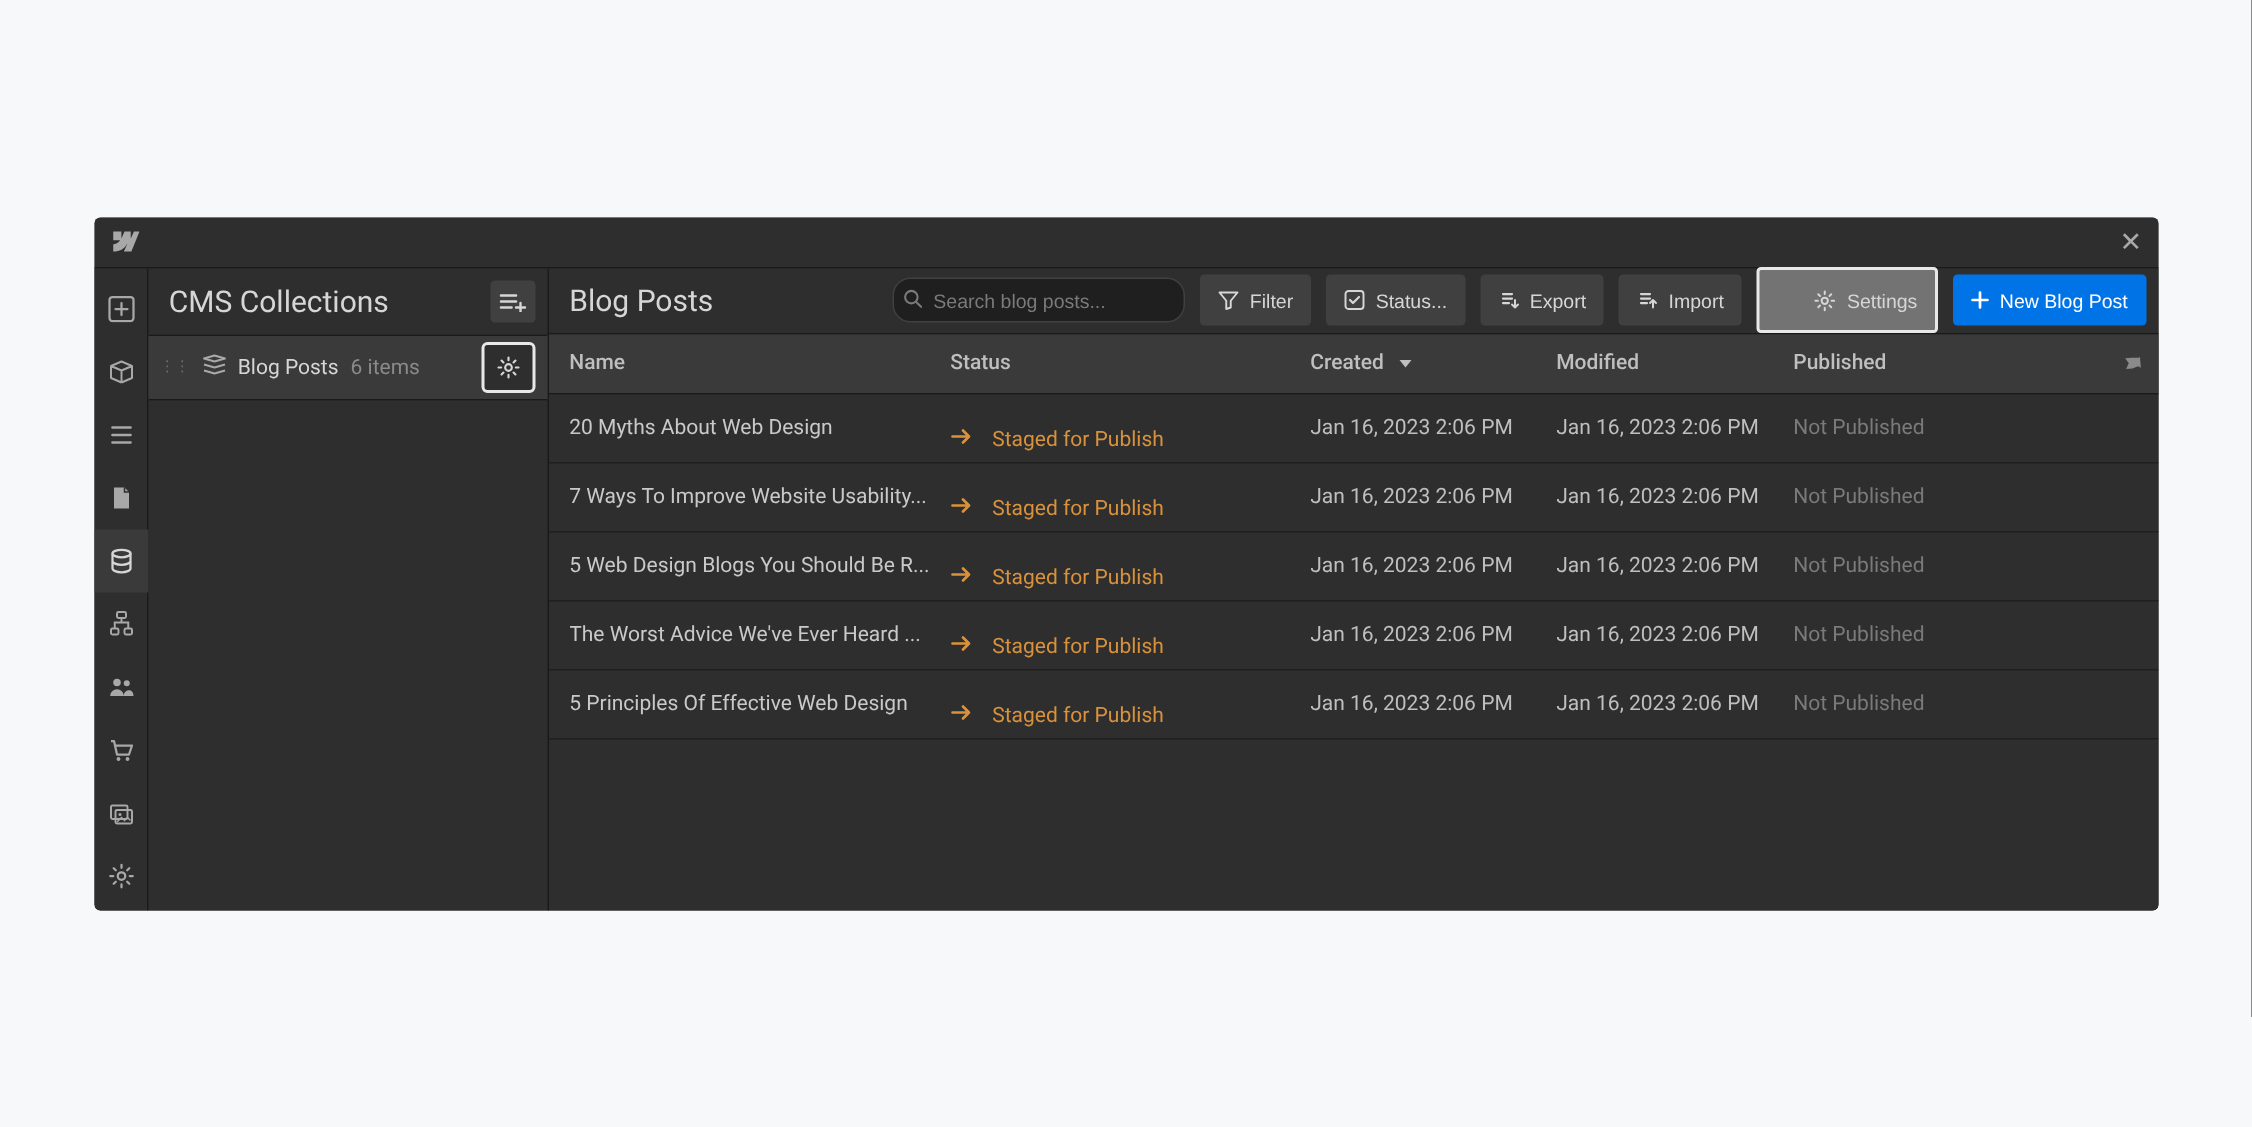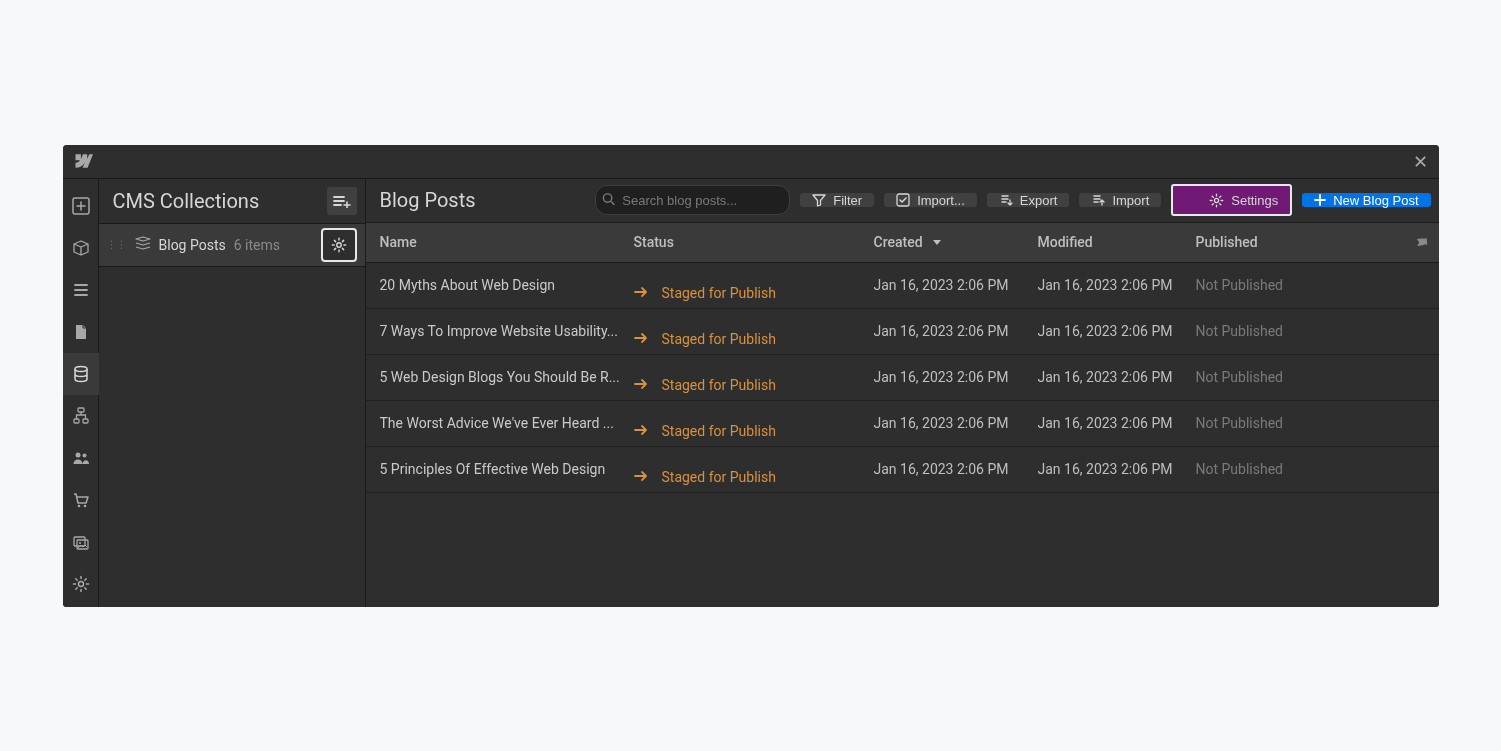--- a/index.html
+++ b/index.html
@@ -158,38 +158,38 @@
   }
   .search-wrap input::placeholder { color: #7a7a7a; }
   .search-wrap .sicon {
     position: absolute;
     left: 7px;
     top: 50%;
     transform: translateY(-50%);
     color: #7a7a7a;
   }
   .tbtn {
-    height: 14px;
+    height: 34px;
     background: #404040;
     border-radius: 3px;
     color: #d6d6d6;
     font-size: 13px;
     display: flex;
     align-items: center;
     gap: 7px;
     padding: 0 12px;
     cursor: pointer;
     border: none;
     white-space: nowrap;
   }
   .tbtn svg { display: block; }
   .tbtn.settings {
     border: 2px solid #e8e8e8;
-    background: #701a75;
-    height: 32px;
+    background: #737373;
+    height: 44px;
     padding-left: 36px;
   }
   .tbtn.primary {
     background: #0073e6;
     color: #fff;
   }
   .table-header {
     height: 40px;
     display: flex;
     align-items: center;
@@ -364,21 +364,21 @@
           <svg width="14" height="14" viewBox="0 0 14 14">
               <path d="M1 2h12L8.5 7.5V12l-3 1V7.5L1 2z" fill="none" stroke="#d6d6d6" stroke-width="1.3" stroke-linejoin="round"></path>
             </svg>
           <span>Filter</span>
         </button>
         <button class="tbtn">
           <svg width="14" height="14" viewBox="0 0 14 14">
               <rect x="1" y="1" width="12" height="12" rx="2" fill="none" stroke="#d6d6d6" stroke-width="1.3"></rect>
               <path d="M4 7l2 2 4-4" fill="none" stroke="#d6d6d6" stroke-width="1.5" stroke-linecap="round" stroke-linejoin="round"></path>
             </svg>
-          <span>Import...</span>
+          <span>Status...</span>
         </button>
         <button class="tbtn">
           <svg width="14" height="14" viewBox="0 0 14 14">
               <path d="M3 3h6M3 6h6M3 9h4" stroke="#d6d6d6" stroke-width="1.5" stroke-linecap="round"></path>
               <path d="M11 7v5M9 10l2 2 2-2" fill="none" stroke="#d6d6d6" stroke-width="1.3" stroke-linecap="round" stroke-linejoin="round"></path>
             </svg>
           <span>Export</span>
         </button>
         <button class="tbtn">
           <svg width="14" height="14" viewBox="0 0 14 14">

